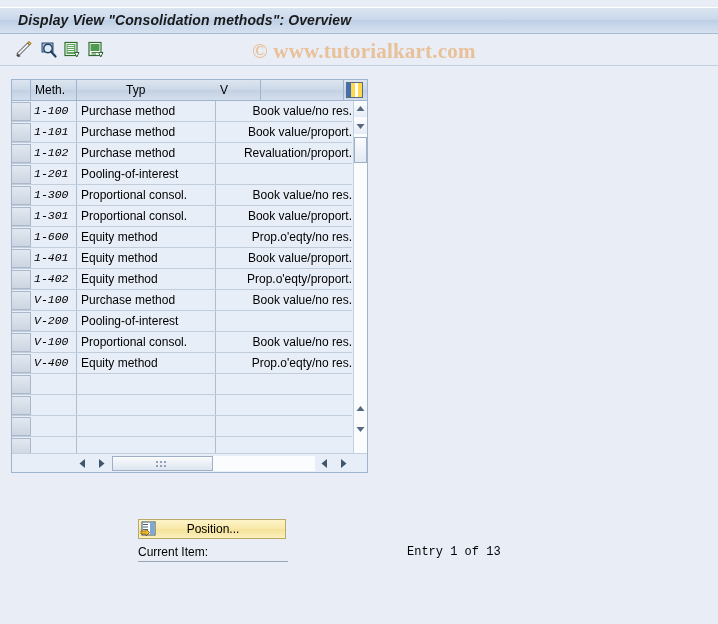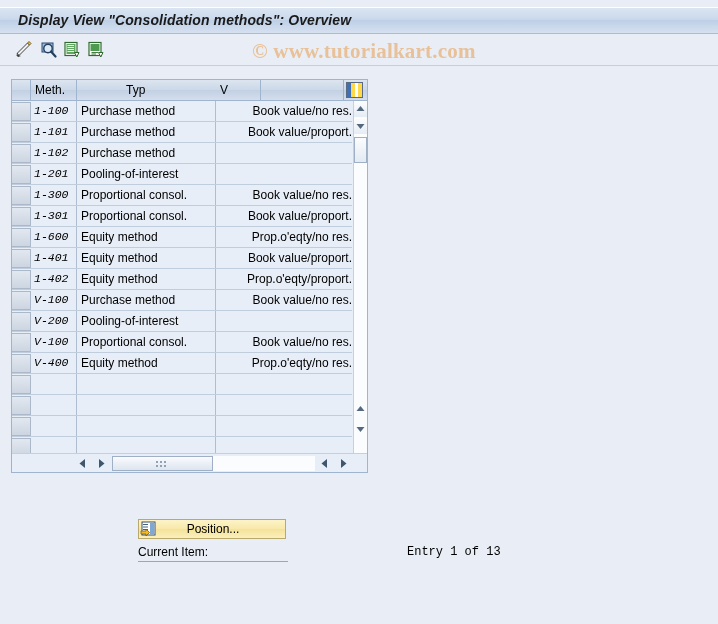--- a/index.html
+++ b/index.html
@@ -360,20 +360,21 @@
       <div class="trow">
         <div class="cell c-sel"></div>
         <div class="cell c-meth">1-101</div>
         <div class="cell c-typ">Purchase method</div>
         <div class="cell c-v">Book value/proport.</div>
       </div>
       <div class="trow">
         <div class="cell c-sel"></div>
         <div class="cell c-meth">1-102</div>
         <div class="cell c-typ">Purchase method</div>
+        <div class="cell c-v">Revaluation/proport.</div>
       </div>
       <div class="trow">
         <div class="cell c-sel"></div>
         <div class="cell c-meth">1-201</div>
         <div class="cell c-typ">Pooling-of-interest</div>
         <div class="cell c-v"></div>
       </div>
       <div class="trow">
         <div class="cell c-sel"></div>
         <div class="cell c-meth">1-300</div>

